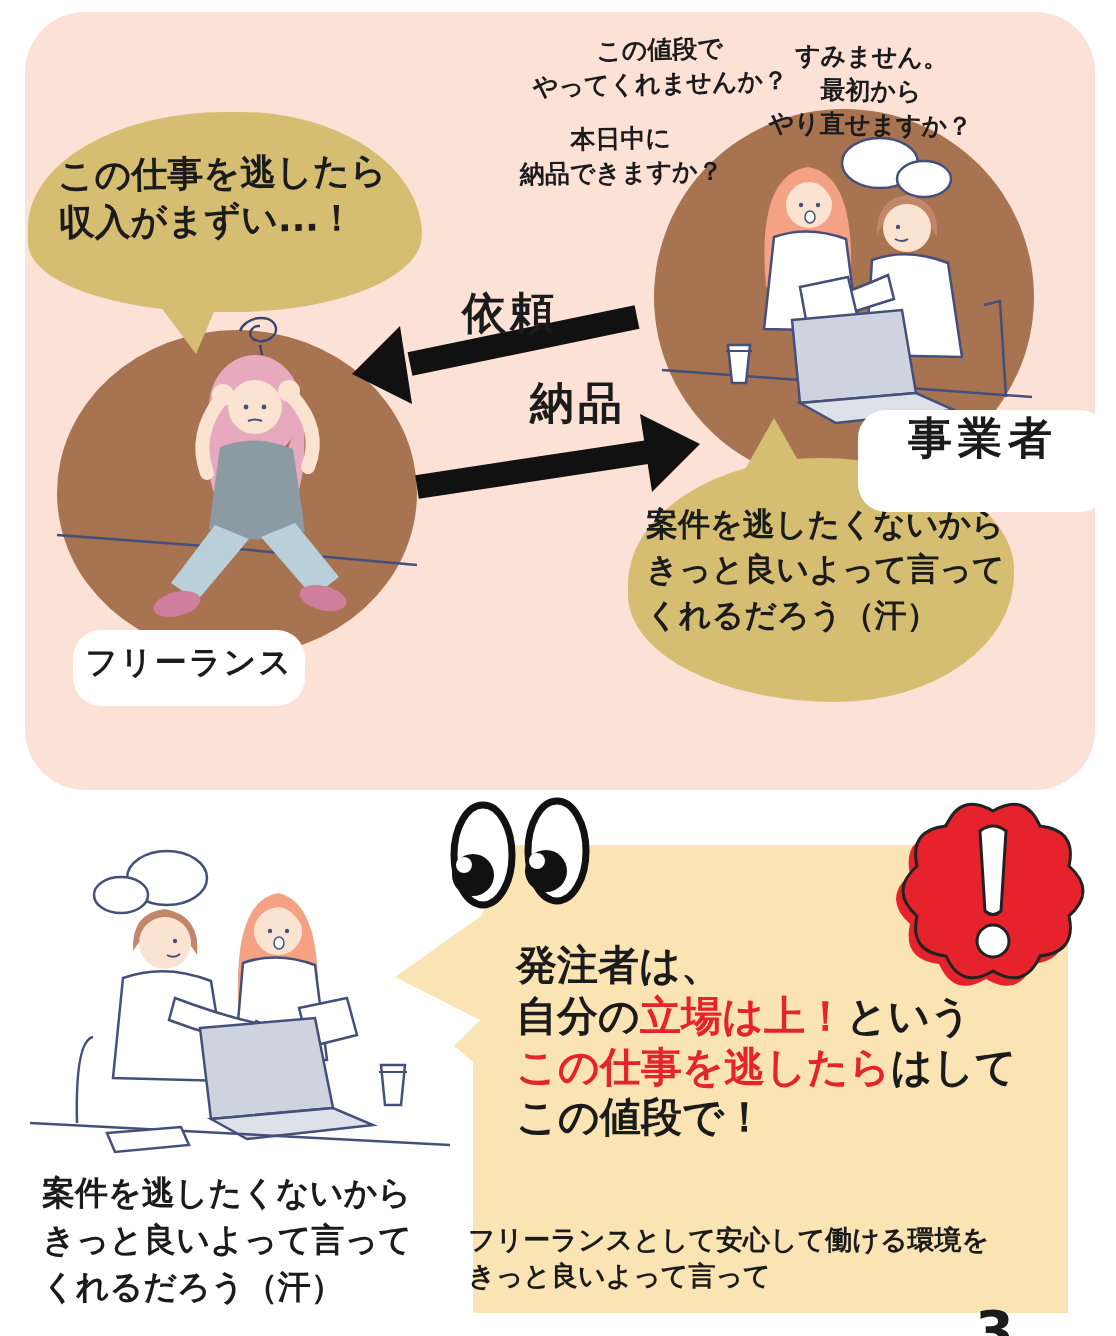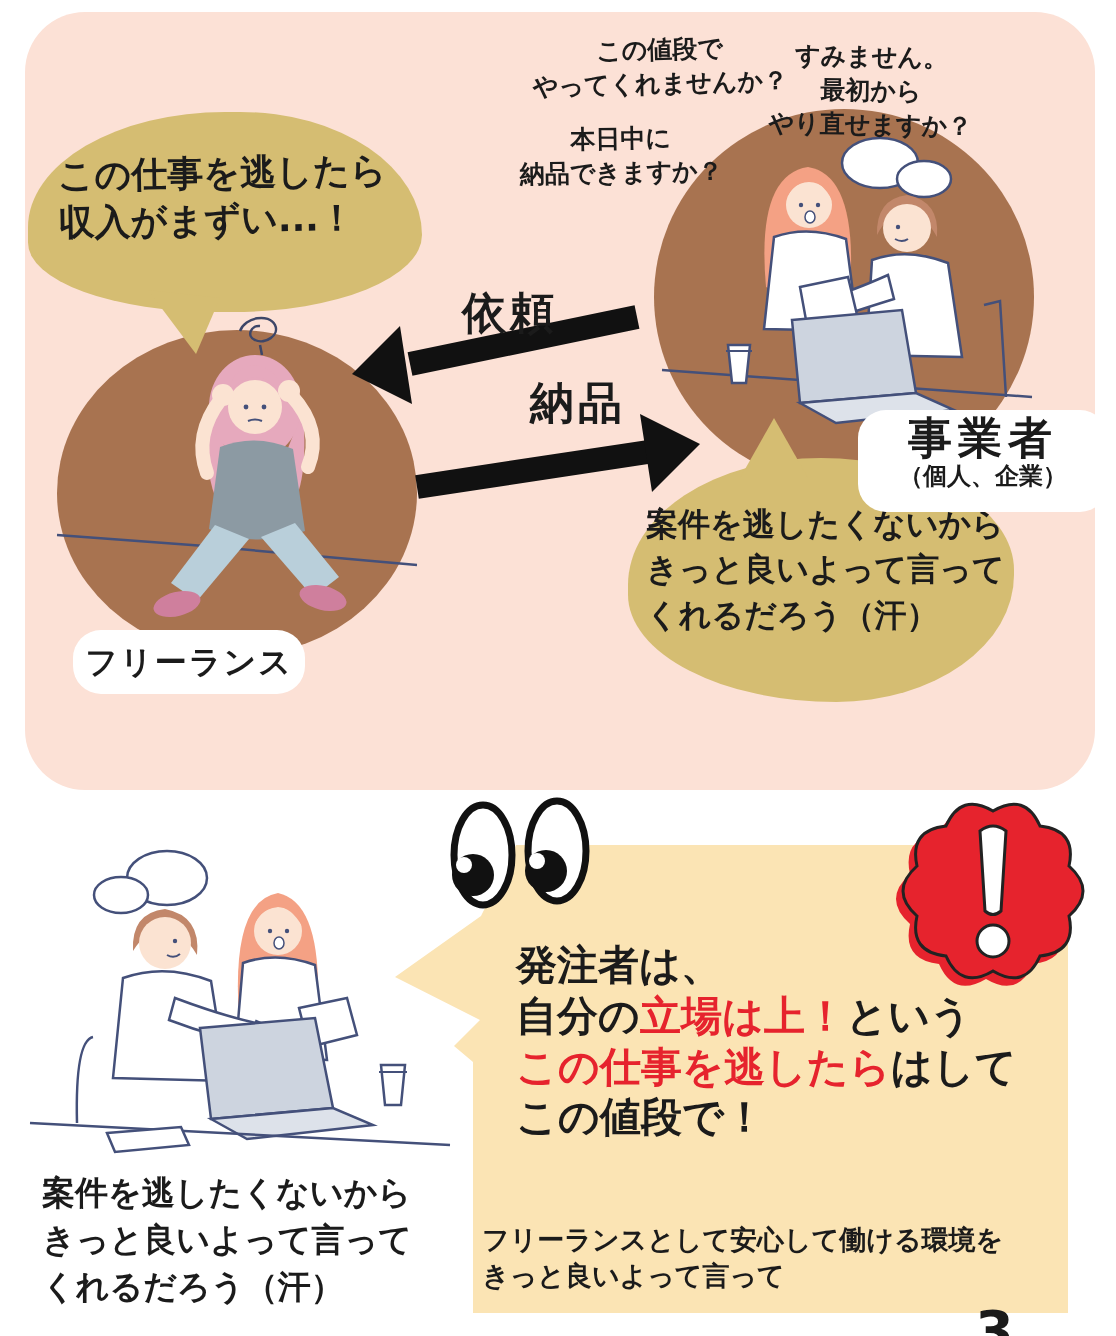--- a/index.html
+++ b/index.html
@@ -15,33 +15,33 @@
   .q3{left:496px;top:122px;width:250px;transform:rotate(-1deg);}
   .bubble{background:#d5bd72;z-index:3;}
   .bubble-left{left:28px;top:112px;width:394px;height:200px;border-radius:52% 48% 50% 50%/60% 64% 40% 36%;}
   .bubble-right{left:628px;top:458px;width:386px;height:244px;border-radius:50% 50% 46% 54%/52% 46% 52% 44%;}
   .bubble-left-text{left:58px;top:150px;width:350px;font-size:36px;line-height:1.3;transform:rotate(-1deg);z-index:6;}
   .bubble-right-text{left:646px;top:502px;width:360px;font-size:32px;line-height:1.42;z-index:6;}
   .arrow-label{font-size:44px;font-weight:700;z-index:6;letter-spacing:4px;}
   .lbl-irai{left:462px;top:240px;margin-top:44px;}
   .lbl-nouhin{left:486px;top:374px;margin-left:44px;}
   .pill{background:#fff;border-radius:28px;text-align:center;z-index:7;}
-  .pill-freelancer{left:73px;top:630px;width:232px;height:64px;font-size:32px;font-weight:700;line-height:64px;letter-spacing:2px;}
+  .pill-freelancer{left:73px;top:630px;width:232px;height:76px;font-size:32px;font-weight:700;line-height:64px;letter-spacing:2px;}
   .pill-business{left:858px;top:410px;width:250px;height:98px;padding-top:4px;}
   .pill-business .main{font-size:44px;font-weight:700;letter-spacing:6px;line-height:1.1;}
   .pill-business .sub{font-size:24px;font-weight:700;line-height:1.2;}
   .illu{z-index:2;}
   .overlay-svg{left:0;top:0;z-index:4;pointer-events:none;}
   
   .bottom-illu{left:15px;top:823px;z-index:1;}
   .caption{left:42px;top:1170px;width:430px;font-size:33px;line-height:1.42;z-index:2;}
   .orange-svg{left:0;top:0;z-index:2;pointer-events:none;}
   .warning-text{left:516px;top:940px;width:540px;font-size:41px;font-weight:700;line-height:1.24;z-index:3;}
   .warning-text .red{color:#e6232d;margin-top:31px;}
-  .footnote{left:482px;top:1222px;width:600px;font-size:27px;font-weight:700;line-height:1.35;z-index:3;}
+  .footnote{left:468px;top:1222px;width:600px;font-size:27px;font-weight:700;line-height:1.35;z-index:3;}
   .eyes-svg{left:433px;top:793px;z-index:5;}
   .badge-svg{left:878px;top:776px;z-index:5;}
   .page-num{left:975px;top:1298px;font-size:56px;font-weight:700;z-index:4;}
 </style>
 </head>
 <body>
 
 <div id="page">
 
   <div class="abs pink-panel"></div>
@@ -147,21 +147,20 @@
     <div>きっと良いよって言って</div>
     <div>くれるだろう（汗）</div>
   </div>
 
   <div class="abs arrow-label lbl-irai">依頼</div>
   <div class="abs arrow-label lbl-nouhin">納品</div>
 
   <div class="abs pill pill-freelancer">フリーランス</div>
   <div class="abs pill pill-business">
     <div class="main">事業者</div>
-    <div class="sub">（個人、企業）</div>
   </div>
 
   <svg class="abs bottom-illu" width="440" height="345" viewBox="0 0 440 345">
     <g>
       <ellipse cx="152" cy="55" rx="40" ry="27" fill="#fff" stroke="#44507a" stroke-width="2.5"></ellipse>
       <ellipse cx="106" cy="72" rx="27" ry="18" fill="#fff" stroke="#44507a" stroke-width="2.5"></ellipse>
     </g>
     <g>
       <path d="M224,195 Q216,78 263,70 Q310,80 302,200 Q262,220 224,195 Z" fill="#f4a184"></path>
       <circle cx="263" cy="108" r="24" fill="#fbe3d2"></circle>

